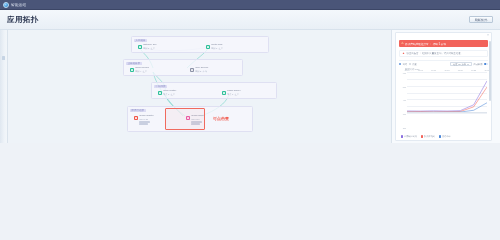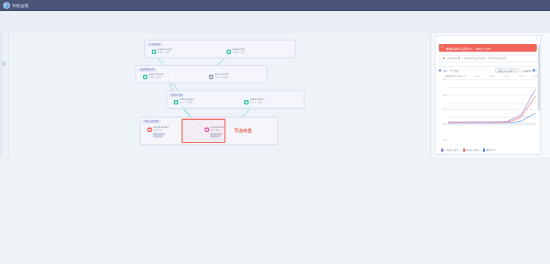--- a/index.html
+++ b/index.html
@@ -196,20 +196,24 @@
 </head>
 <body>
 
 <div class="app">
 
   <div class="topbar">
     <div class="logo-mark"></div>
     <div class="logo-text">智能运维</div>
   </div>
 
+  <div class="page-header">
+    <div class="page-title">应用拓扑</div>
+    <div class="header-btn">刷新拓扑</div>
+  </div>
 
   <div class="left-rail">
     <div class="rail-handle"></div>
   </div>
 
   <div class="canvas">
     <div class="topo">
       <svg class="edges" viewBox="0 0 175 108" preserveAspectRatio="none">
         <g stroke="#5fcfc0" stroke-width="0.6" fill="none" opacity="0.85">
           <path d="M26,15 C30,22 36,24 40,36"></path>

